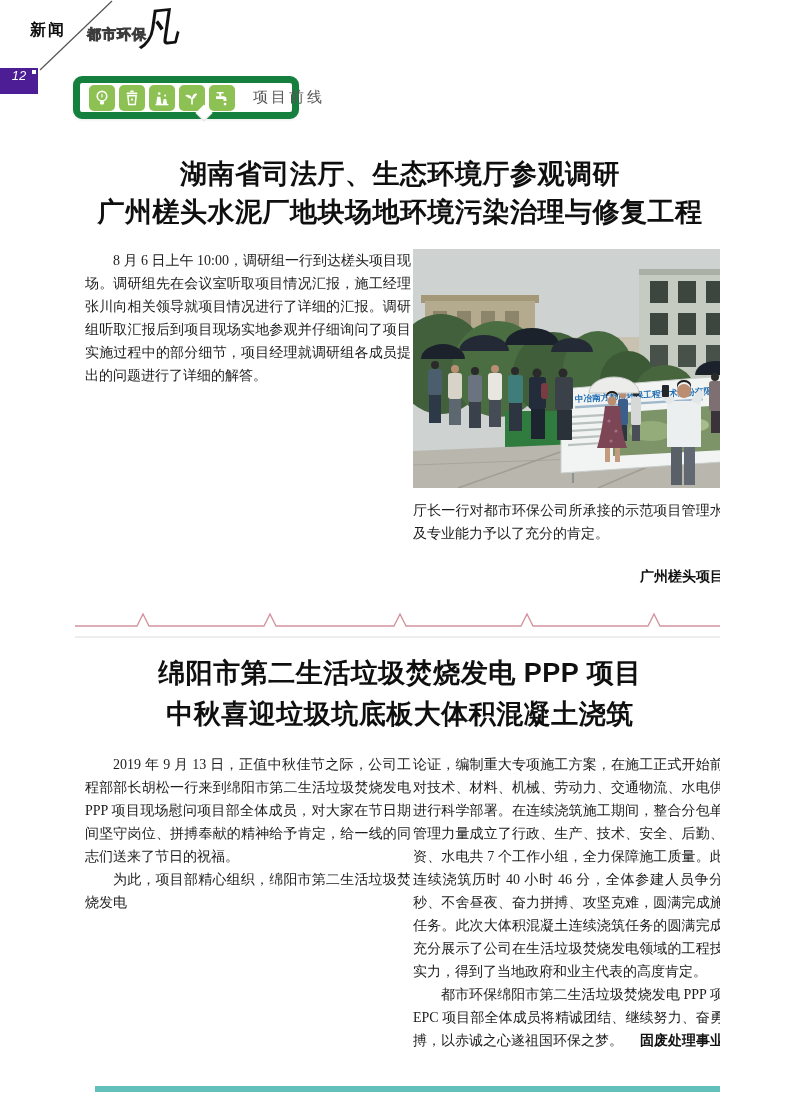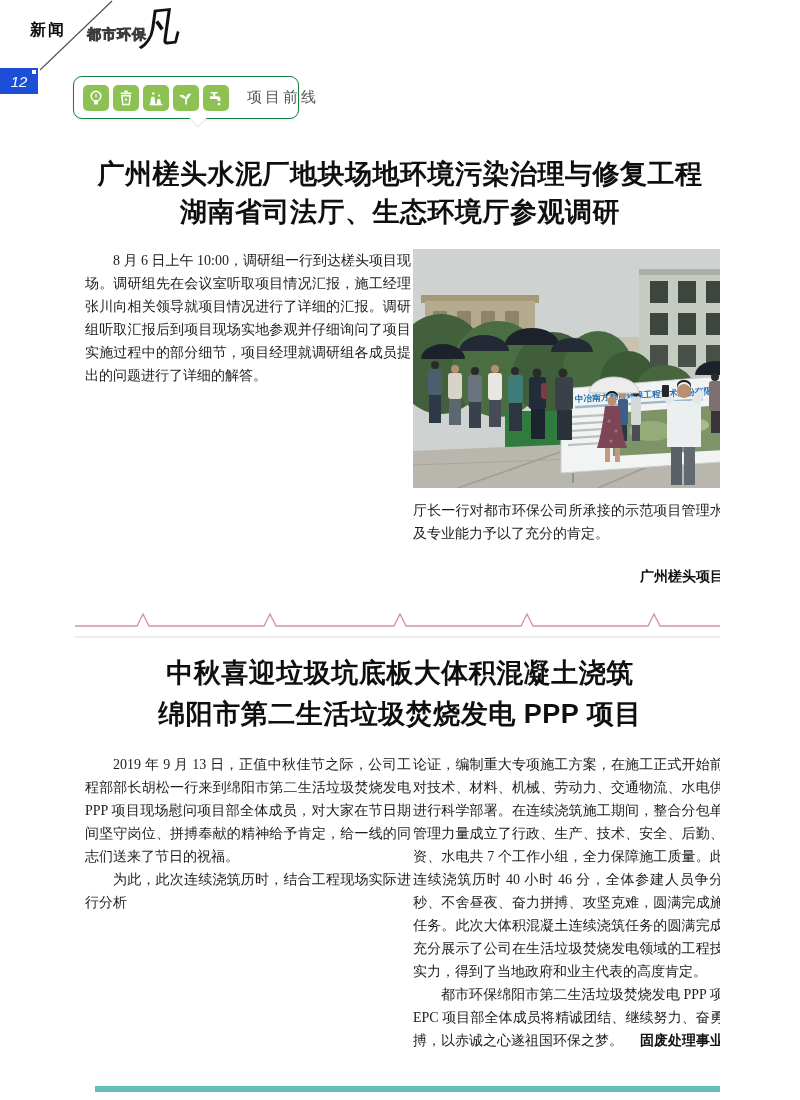--- a/index.html
+++ b/index.html
@@ -17,28 +17,28 @@
   .brand {
     position:absolute; left:87px; top:26px; font-family:"Liberation Sans",sans-serif;
     font-weight:bold; font-size:14px; letter-spacing:1px; color:#fff;
     -webkit-text-stroke:0.8px #3c3c3c; text-shadow:0 0 0 #444;
   }
   .brand-glyph {
     position:absolute; left:136px; top:8px; font-size:42px; font-style:italic;
     color:#111; transform:rotate(-6deg); font-family:"DejaVu Serif",serif; line-height:1;
   }
   .pagenum-box {
-    position:absolute; left:0; top:68px; width:38px; height:26px; background:#1d4ed8;
-    color:#fff; font-family:"Liberation Sans",sans-serif; font-size:15px; font-style:italic;
-    display:flex; align-items:center; justify-content:center;
+    position:absolute; left:0; top:68px; width:38px; height:26px; background:#4c1d95;
+    color:#fff; font-family:"Liberation Sans",sans-serif; font-size:13px; font-style:italic;
+    display:flex; align-items:flex-start; justify-content:center;
   }
   .pagenum-box .corner { position:absolute; top:2px; right:2px; width:4px; height:4px; background:#fff; }
   .badge {
     position:absolute; left:73px; top:76px; width:226px; height:43px; background:#fff;
-    border:1px solid #15803d; border-radius:9px; box-shadow:0 1px 3px rgba(0,0,0,.08);
+    border:7px solid #15803d; border-radius:9px; box-shadow:0 1px 3px rgba(0,0,0,.08);
     display:flex; align-items:center; padding:0 9px;
   }
   .badge-icons { display:flex; gap:4px; }
   .icon-sq {
     width:26px; height:26px; background:#8dc153; border-radius:5px;
     display:flex; align-items:center; justify-content:center; flex:none;
   }
   .badge-divider { width:1px; height:24px; background:#ddd; margin:0 9px; }
   .badge-label { font-size:15px; color:#555; letter-spacing:3px; white-space:nowrap; }
   .badge-tail {
@@ -131,22 +131,22 @@
           <circle cx="15.3" cy="18.6" r="1.5" fill="#fff"></circle>
         </svg>
       </span>
     </div>
     <div class="badge-divider"></div>
     <div class="badge-label">项目前线</div>
     <div class="badge-tail"></div>
   </div>
 
   <div class="art-title" id="title1">
+    <div>湖南省司法厅、生态环境厅参观调研</div>
     <div>广州槎头水泥厂地块场地环境污染治理与修复工程</div>
-    <div>湖南省司法厅、生态环境厅参观调研</div>
   </div>
 
   <div class="col" id="a1-left">
     <p>8 月 6 日上午 10:00，调研组一行到达槎头项目现场。调研组先在会议室听取项目情况汇报，施工经理张川向相关领导就项目情况进行了详细的汇报。调研组听取汇报后到项目现场实地参观并仔细询问了项目实施过程中的部分细节，项目经理就调研组各成员提出的问题进行了详细的解答。</p>
   </div>
 
   <div class="col" id="a1-right">
     <div class="photo-wrap">
       <svg width="325" height="239" viewBox="0 0 325 239">
         <rect width="325" height="239" fill="#ced2d1"></rect>
@@ -275,27 +275,27 @@
     <p class="noindent">厅长一行对都市环保公司所承接的示范项目管理水平及专业能力予以了充分的肯定。</p>
     <div class="byline">广州槎头项目部</div>
   </div>
 
   <svg class="divider" width="680" height="42">
     <path d="M5 16 H67 L73 4 L79 16 H194 L200 4 L206 16 H324 L330 4 L336 16 H451 L457 4 L463 16 H578 L584 4 L590 16 H675" fill="none" stroke="#d494a0" stroke-width="1.4"></path>
     <line x1="5" y1="27" x2="675" y2="27" stroke="#dcdcdc" stroke-width="1"></line>
   </svg>
 
   <div class="art-title" id="title2">
+    <div>绵阳市第二生活垃圾焚烧发电 PPP 项目</div>
     <div>中秋喜迎垃圾坑底板大体积混凝土浇筑</div>
-    <div>绵阳市第二生活垃圾焚烧发电 PPP 项目</div>
   </div>
 
   <div class="col" id="a2-left">
     <p>2019 年 9 月 13 日，正值中秋佳节之际，公司工程部部长胡松一行来到绵阳市第二生活垃圾焚烧发电 PPP 项目现场慰问项目部全体成员，对大家在节日期间坚守岗位、拼搏奉献的精神给予肯定，给一线的同志们送来了节日的祝福。</p>
-    <p>为此，此次连续浇筑历时，结合工程现场实际进行分析</p>
+    <p>为此，项目部精心组织，绵阳市第二生活垃圾焚烧发电</p>
   </div>
 
   <div class="col" id="a2-right">
     <p class="noindent">论证，编制重大专项施工方案，在施工正式开始前，对技术、材料、机械、劳动力、交通物流、水电供应进行科学部署。在连续浇筑施工期间，整合分包单位管理力量成立了行政、生产、技术、安全、后勤、物资、水电共 7 个工作小组，全力保障施工质量。此次连续浇筑历时 40 小时 46 分，全体参建人员争分夺秒、不舍昼夜、奋力拼搏、攻坚克难，圆满完成施工任务。此次大体积混凝土连续浇筑任务的圆满完成，充分展示了公司在生活垃圾焚烧发电领域的工程技术实力，得到了当地政府和业主代表的高度肯定。</p>
     <p>都市环保绵阳市第二生活垃圾焚烧发电 PPP 项目 EPC 项目部全体成员将精诚团结、继续努力、奋勇拼搏，以赤诚之心遂祖国环保之梦。</p>
     <div class="byline pull-up">固废处理事业部</div>
   </div>
 
   <div class="footer-bar"></div>
 

